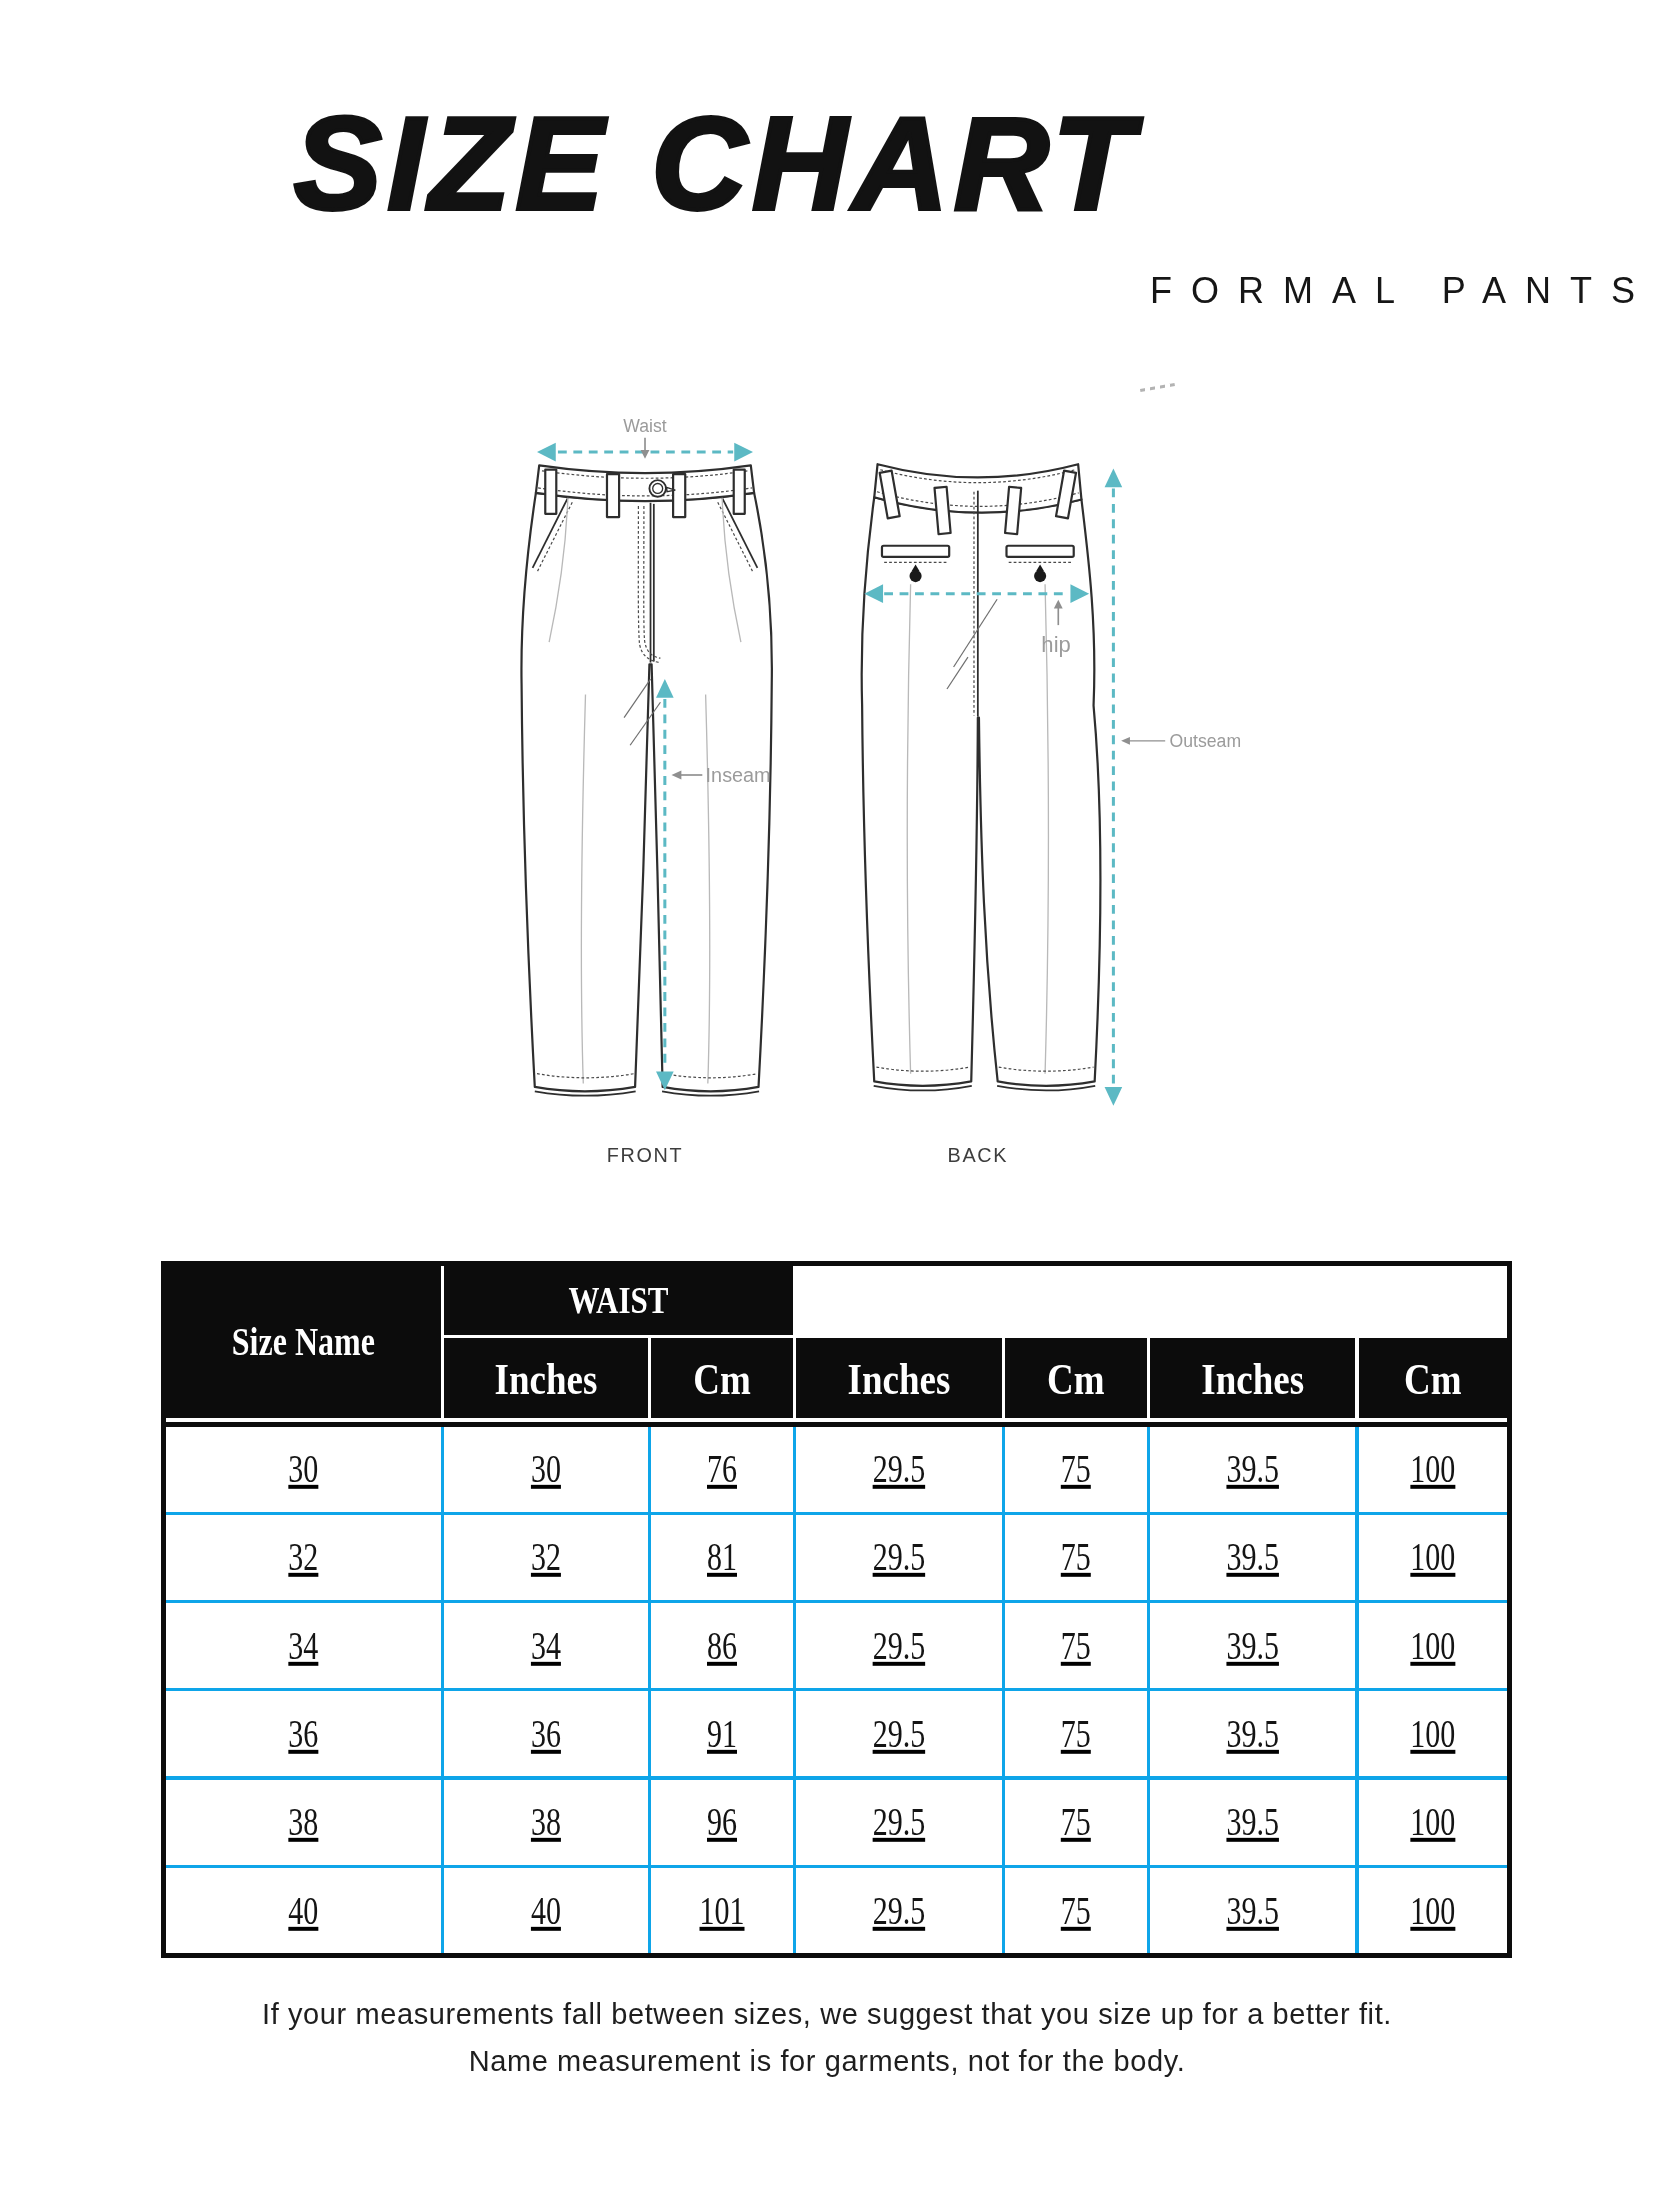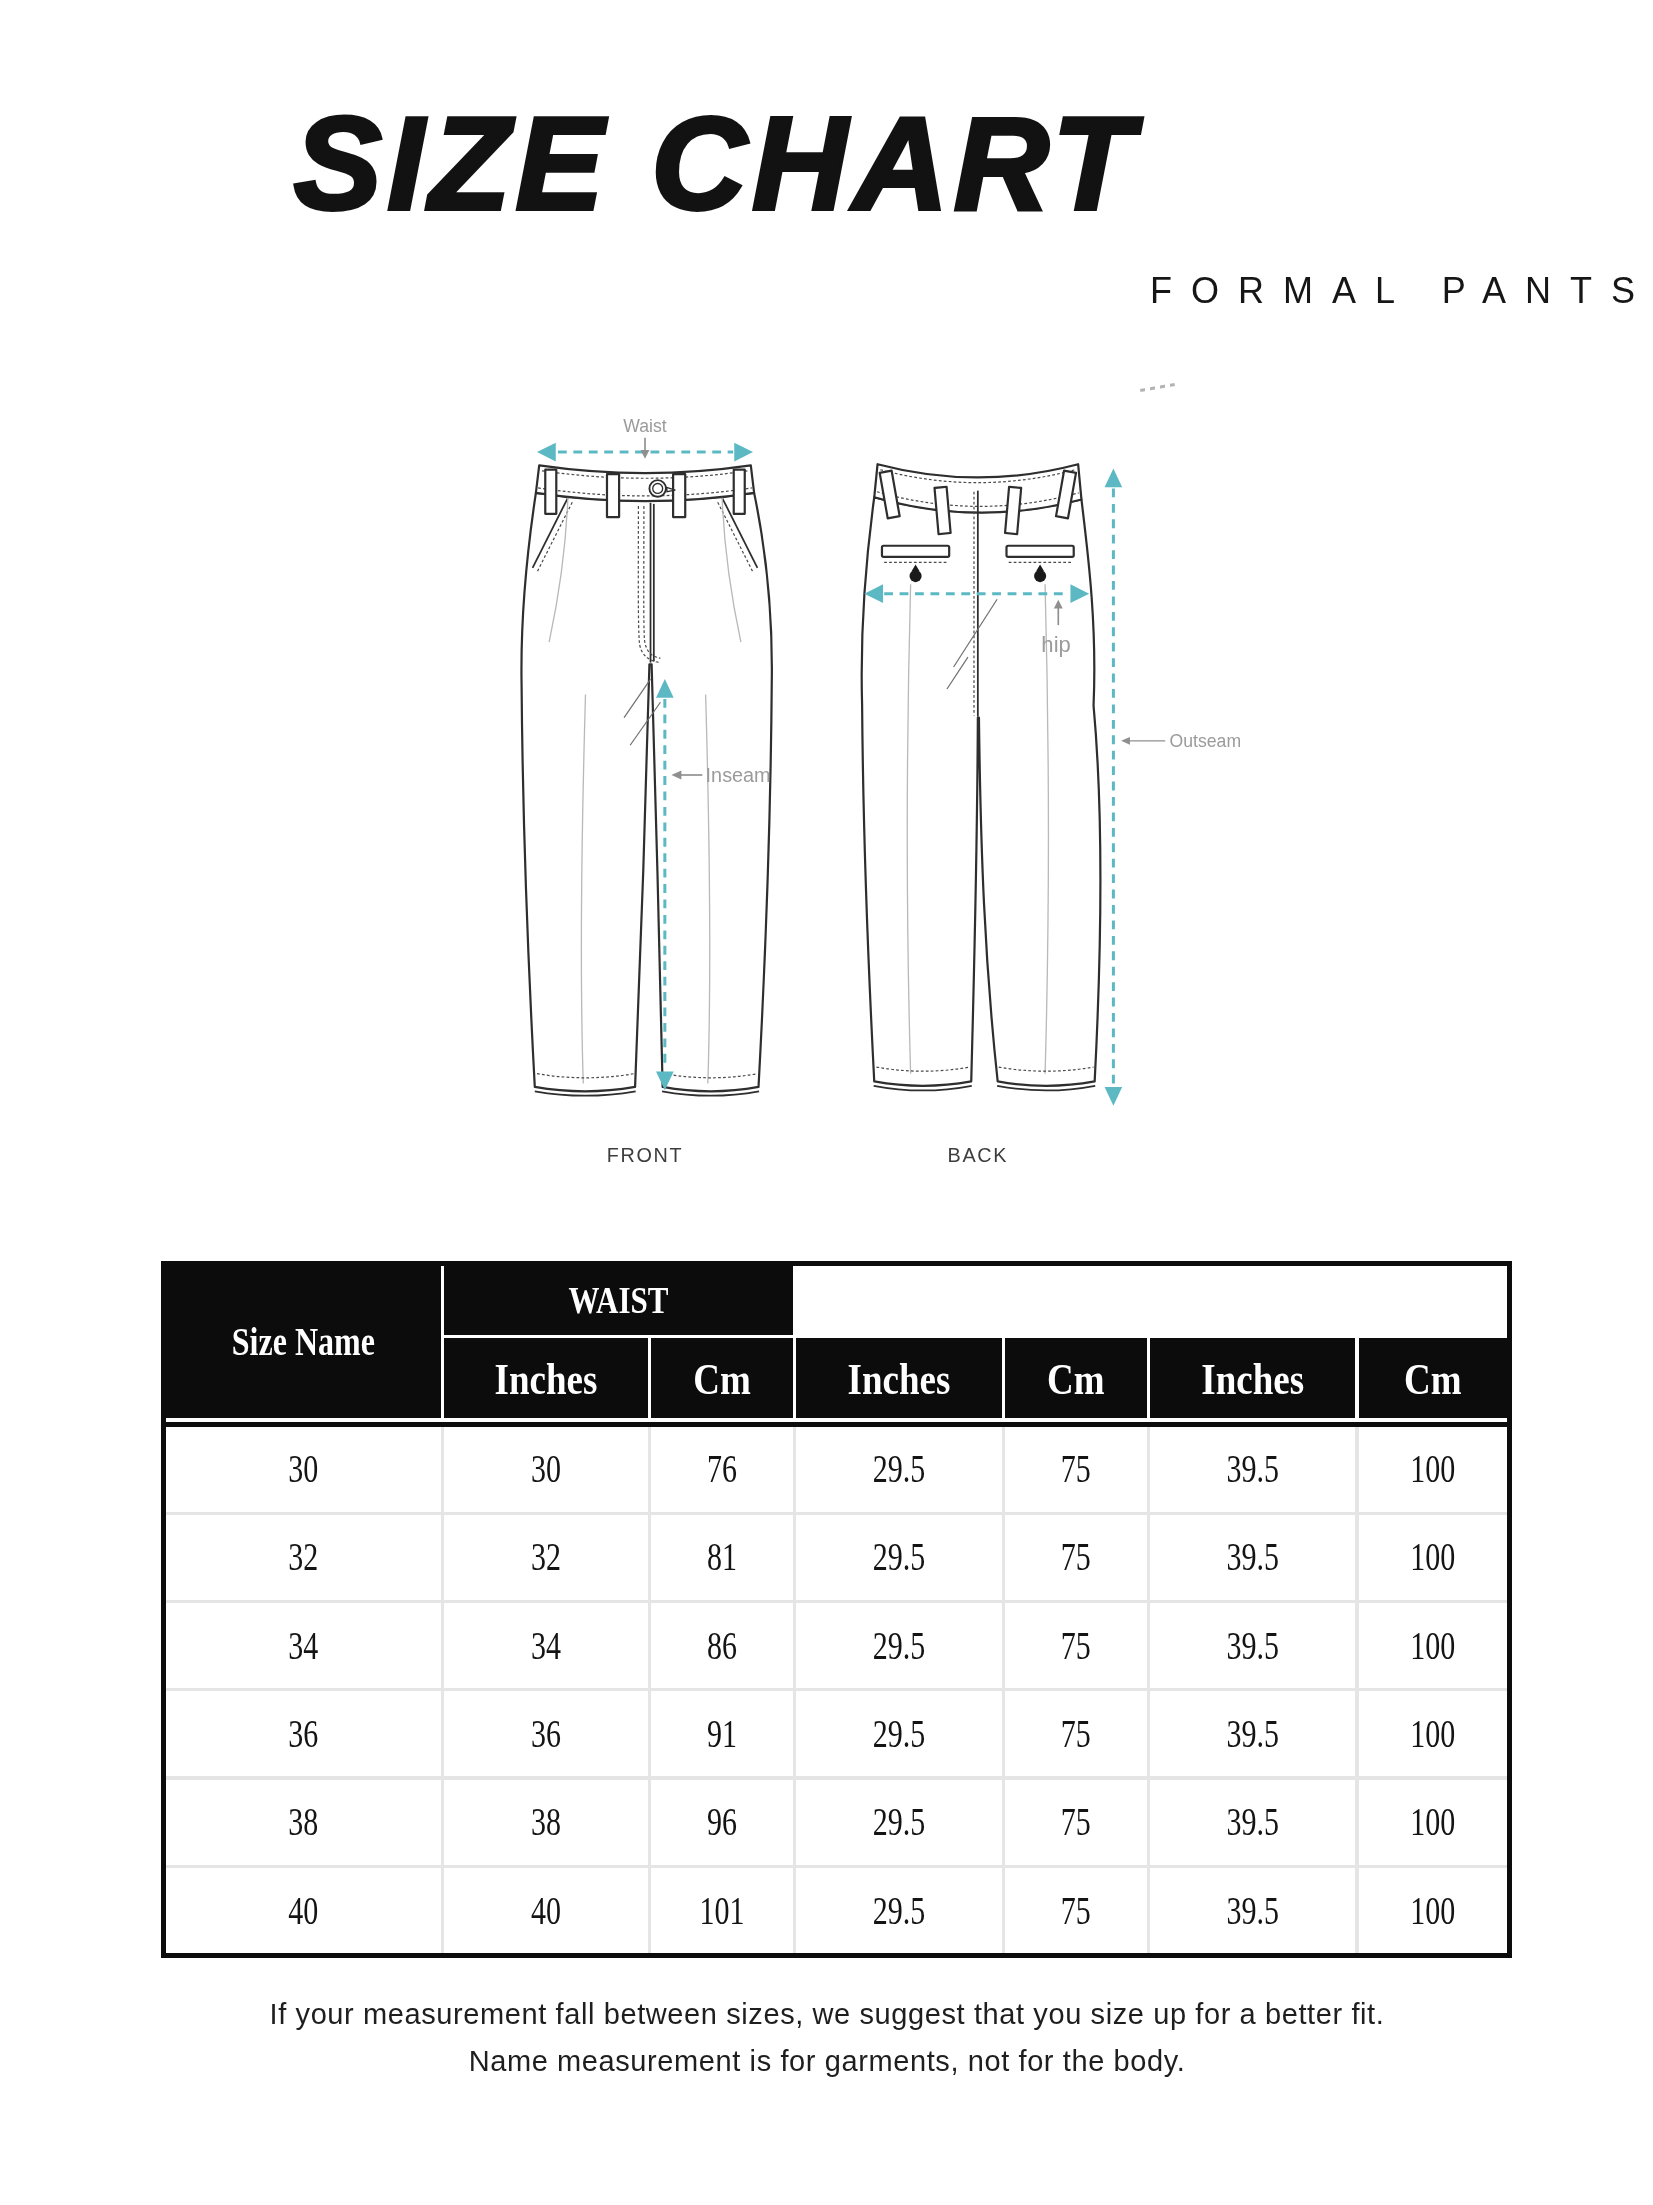--- a/index.html
+++ b/index.html
@@ -47,21 +47,21 @@
   .th{
     background:#0c0c0c;color:#ffffff;display:flex;align-items:center;justify-content:center;
     font-weight:bold;
   }
   .th-sizename{grid-row:1/3;grid-column:1;font-size:32px;}
   .th-group{font-size:31px;}
   .th-g1{grid-row:1;grid-column:2/4;} .th-g2{grid-row:1;grid-column:4/6;} .th-g3{grid-row:1;grid-column:6/8;}
   .th-unit{grid-row:2;font-size:37px;}
   .tbody{
     display:grid;grid-template-columns:504fr 374fr 260fr 377fr 260fr 377fr 272fr;
-    grid-auto-rows:85px;gap:3.3px;background:#e5e5e5;border-top:5px solid #0c0c0c;
+    grid-auto-rows:85px;gap:3.3px;background:#0ea5e9;border-top:5px solid #0c0c0c;text-decoration:underline;
   }
   .td{
     background:#ffffff;color:#141414;display:flex;align-items:center;justify-content:center;
     font-size:30px;
   }
   .tall{display:inline-block;transform:scaleY(1.32);transform-origin:center;}
   .tallh{display:inline-block;transform:scaleY(1.22);transform-origin:center;}
   
   .footer{
     position:absolute;top:1991px;left:0;width:1654px;text-align:center;
@@ -387,16 +387,16 @@
     <div class="td">
         <span class="tall">39.5</span>
       </div>
     <div class="td">
         <span class="tall">100</span>
       </div>
   </div>
 </div>
 
 <div class="footer">
-  <div>If your measurement fall between sizes, we suggest that you size up for a better fit.</div>
+  <div>If your measurements fall between sizes, we suggest that you size up for a better fit.</div>
   <div>Name measurement is for garments, not for the body.</div>
 </div>
 
 
 </body></html>

